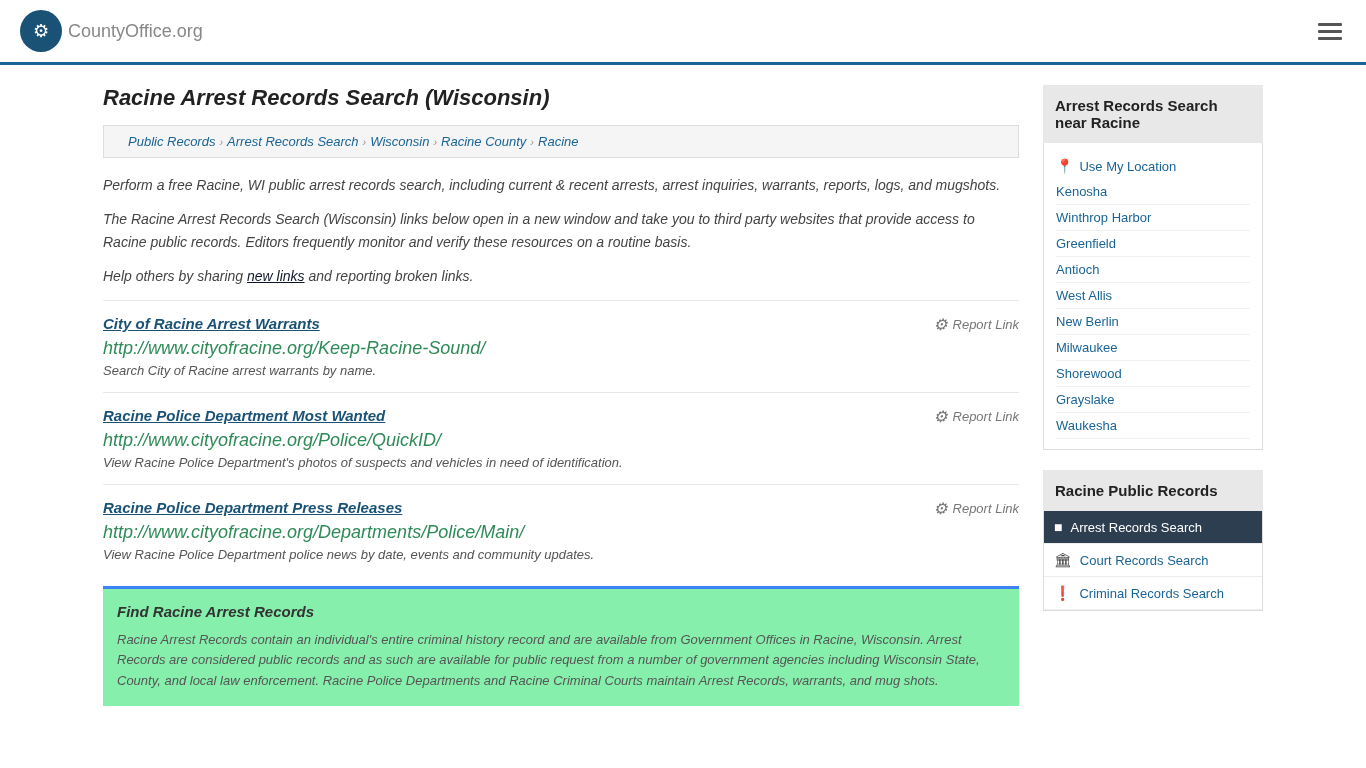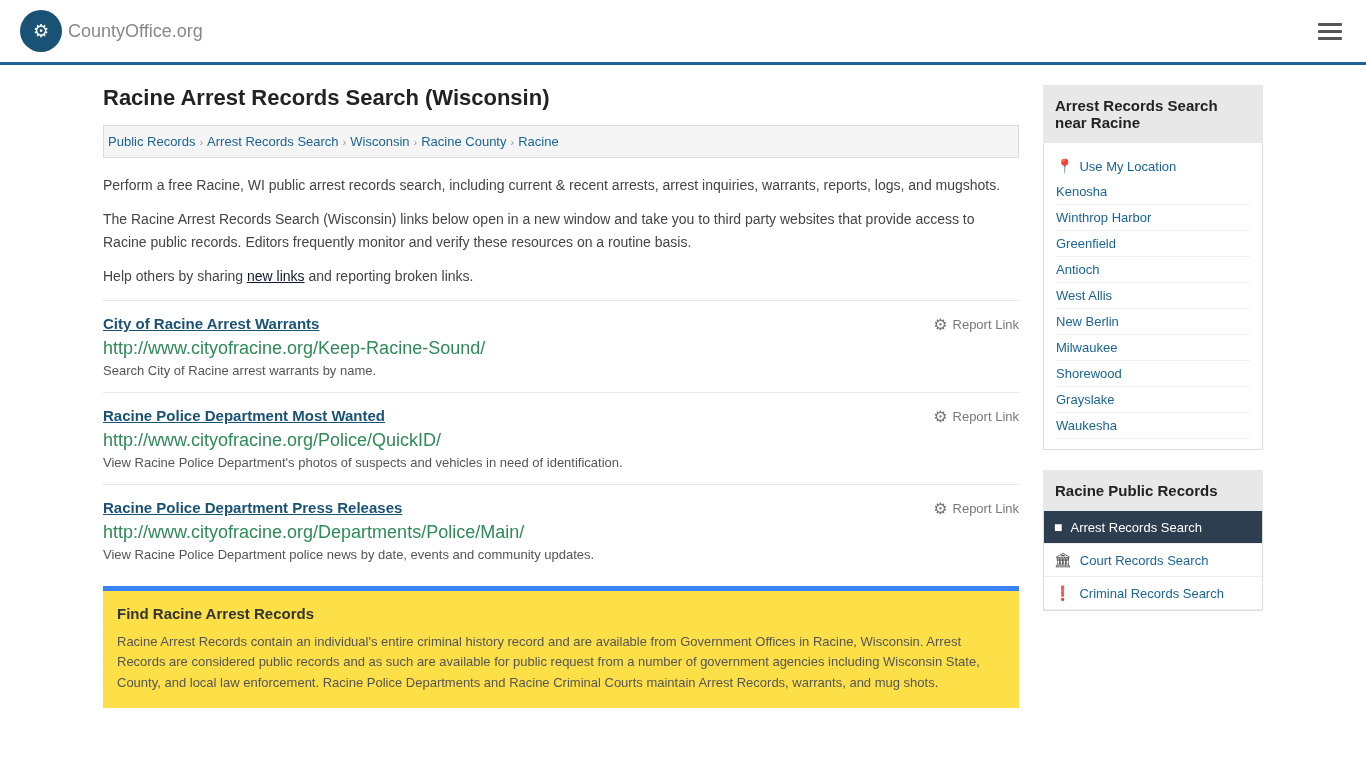--- a/index.html
+++ b/index.html
@@ -82,39 +82,40 @@
     
     #content-wrapper {
       max-width: 1200px;
       margin: 0 auto;
       padding: 20px 20px;
       display: flex;
       gap: 24px;
     }
     #main-content {
       flex: 1;
+      font-style: italic;
     }
     #sidebar {
       width: 220px;
       flex-shrink: 0;
     }
 
     
     #page-title {
       font-size: 22px;
       font-weight: bold;
       color: #222;
       margin-bottom: 14px;
     }
 
     
     #breadcrumb {
       background: #f5f5f5;
       border: 1px solid #ddd;
-      padding: 8px 4px;
+      padding: 8px 24px;
       margin-bottom: 16px;
       font-size: 13px;
       color: #555;
       display: flex;
       flex-wrap: wrap;
       align-items: center;
       gap: 4px;
     }
     #breadcrumb a {
       color: #1a6496;
@@ -166,22 +167,22 @@
       font-size: 18px;
       margin-bottom: 4px;
     }
     .resource-desc {
       font-size: 13px;
       color: #555;
     }
 
     
     #find-section {
-      background: #fde047;
-      border-top: 5px solid #3b82f6;
+      background: #86efac;
+      border-top: 3px solid #3b82f6;
       padding: 14px;
       margin-top: 10px;
     }
     #find-section h3 {
       font-size: 15px;
       font-weight: bold;
       color: #333;
       margin-bottom: 10px;
     }
     #find-section p {

